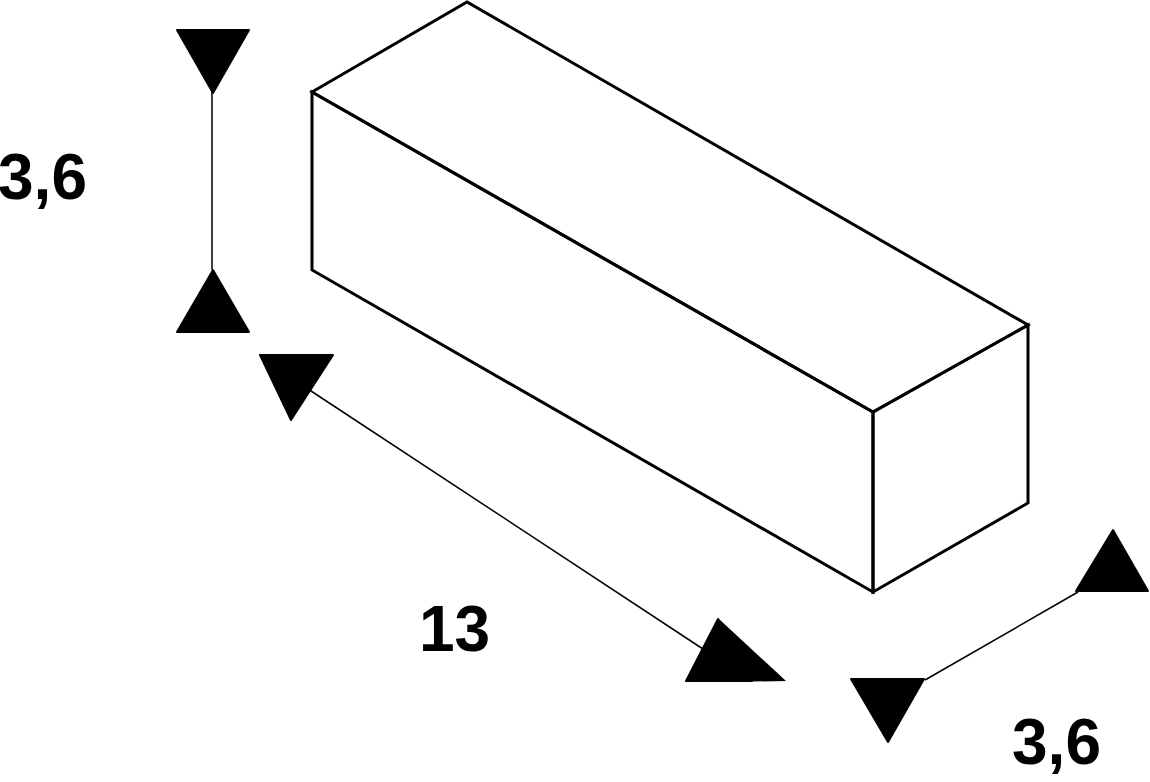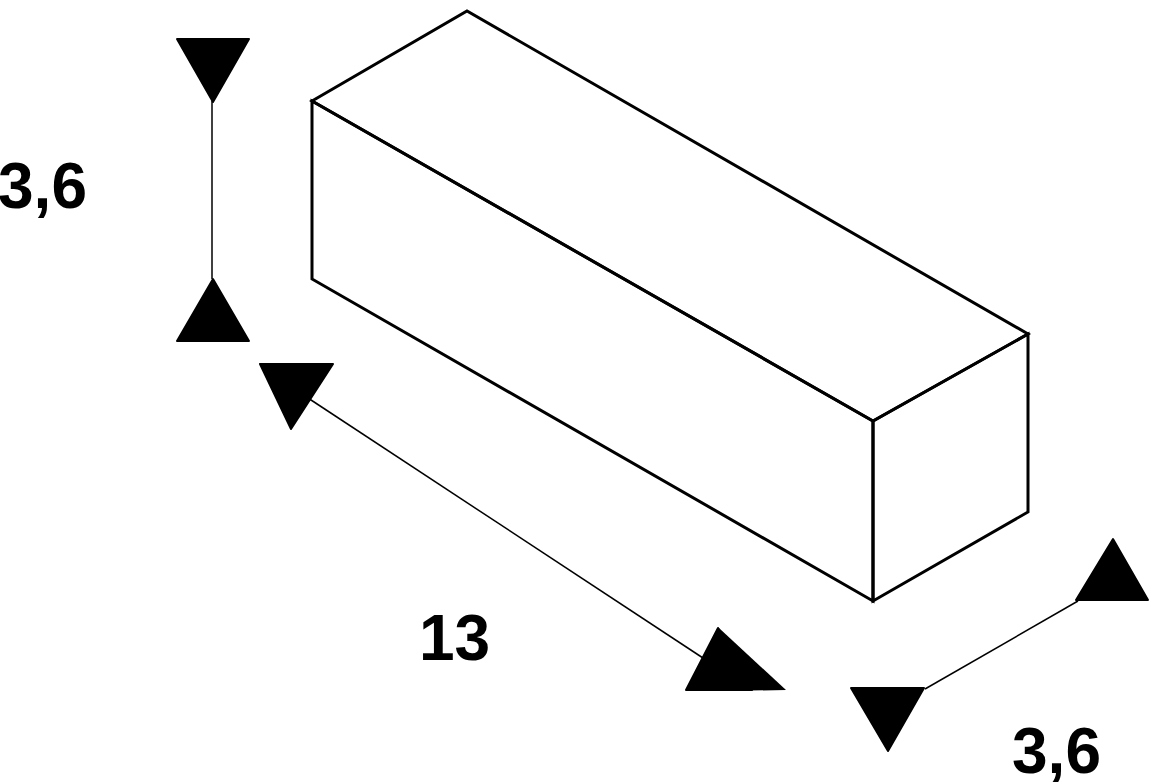--- a/index.html
+++ b/index.html
@@ -1,17 +1,17 @@
 <!DOCTYPE html>
 <html><head>
   <meta charset="utf-8">
   <style>
     html, body { margin: 0; padding: 0; background: #ffffff; }
     body { width: 1150px; height: 782px; overflow: hidden; position: relative; }
-    #stage { position: absolute; left: 0; top: 9px; width: 1150px; height: 686px; }
+    #stage { position: absolute; left: 0; top: 0; width: 1150px; height: 686px; }
     svg text { font-family: "Liberation Sans", "DejaVu Sans", sans-serif; font-weight: bold; fill: #000; }
   </style>
 </head>
 <body>
 
 <div id="stage">
   <svg width="1150" height="782" viewBox="0 0 1150 782" xmlns="http://www.w3.org/2000/svg">
 
     <g fill="none" stroke="#000" stroke-width="3" stroke-linejoin="miter">
 

